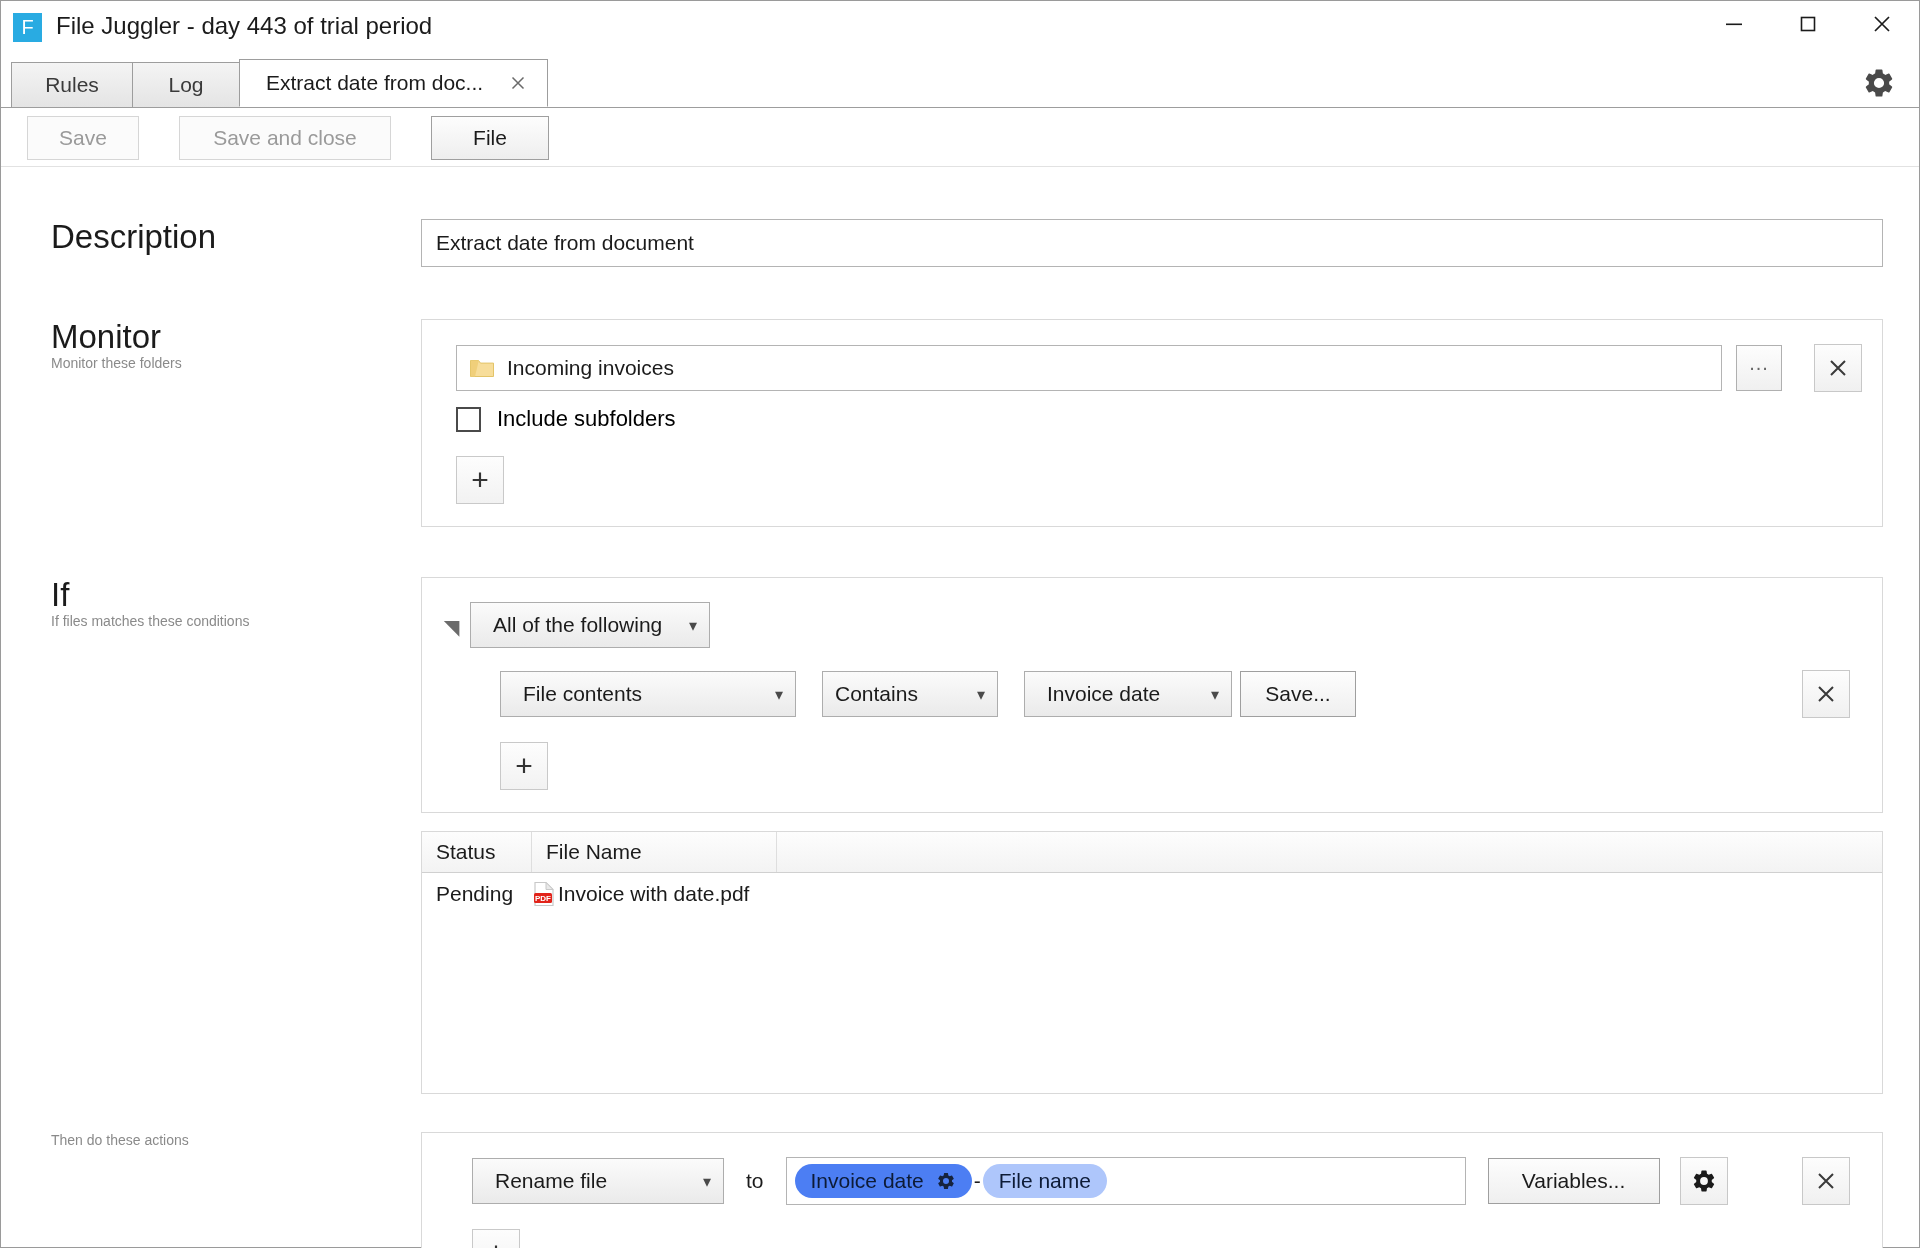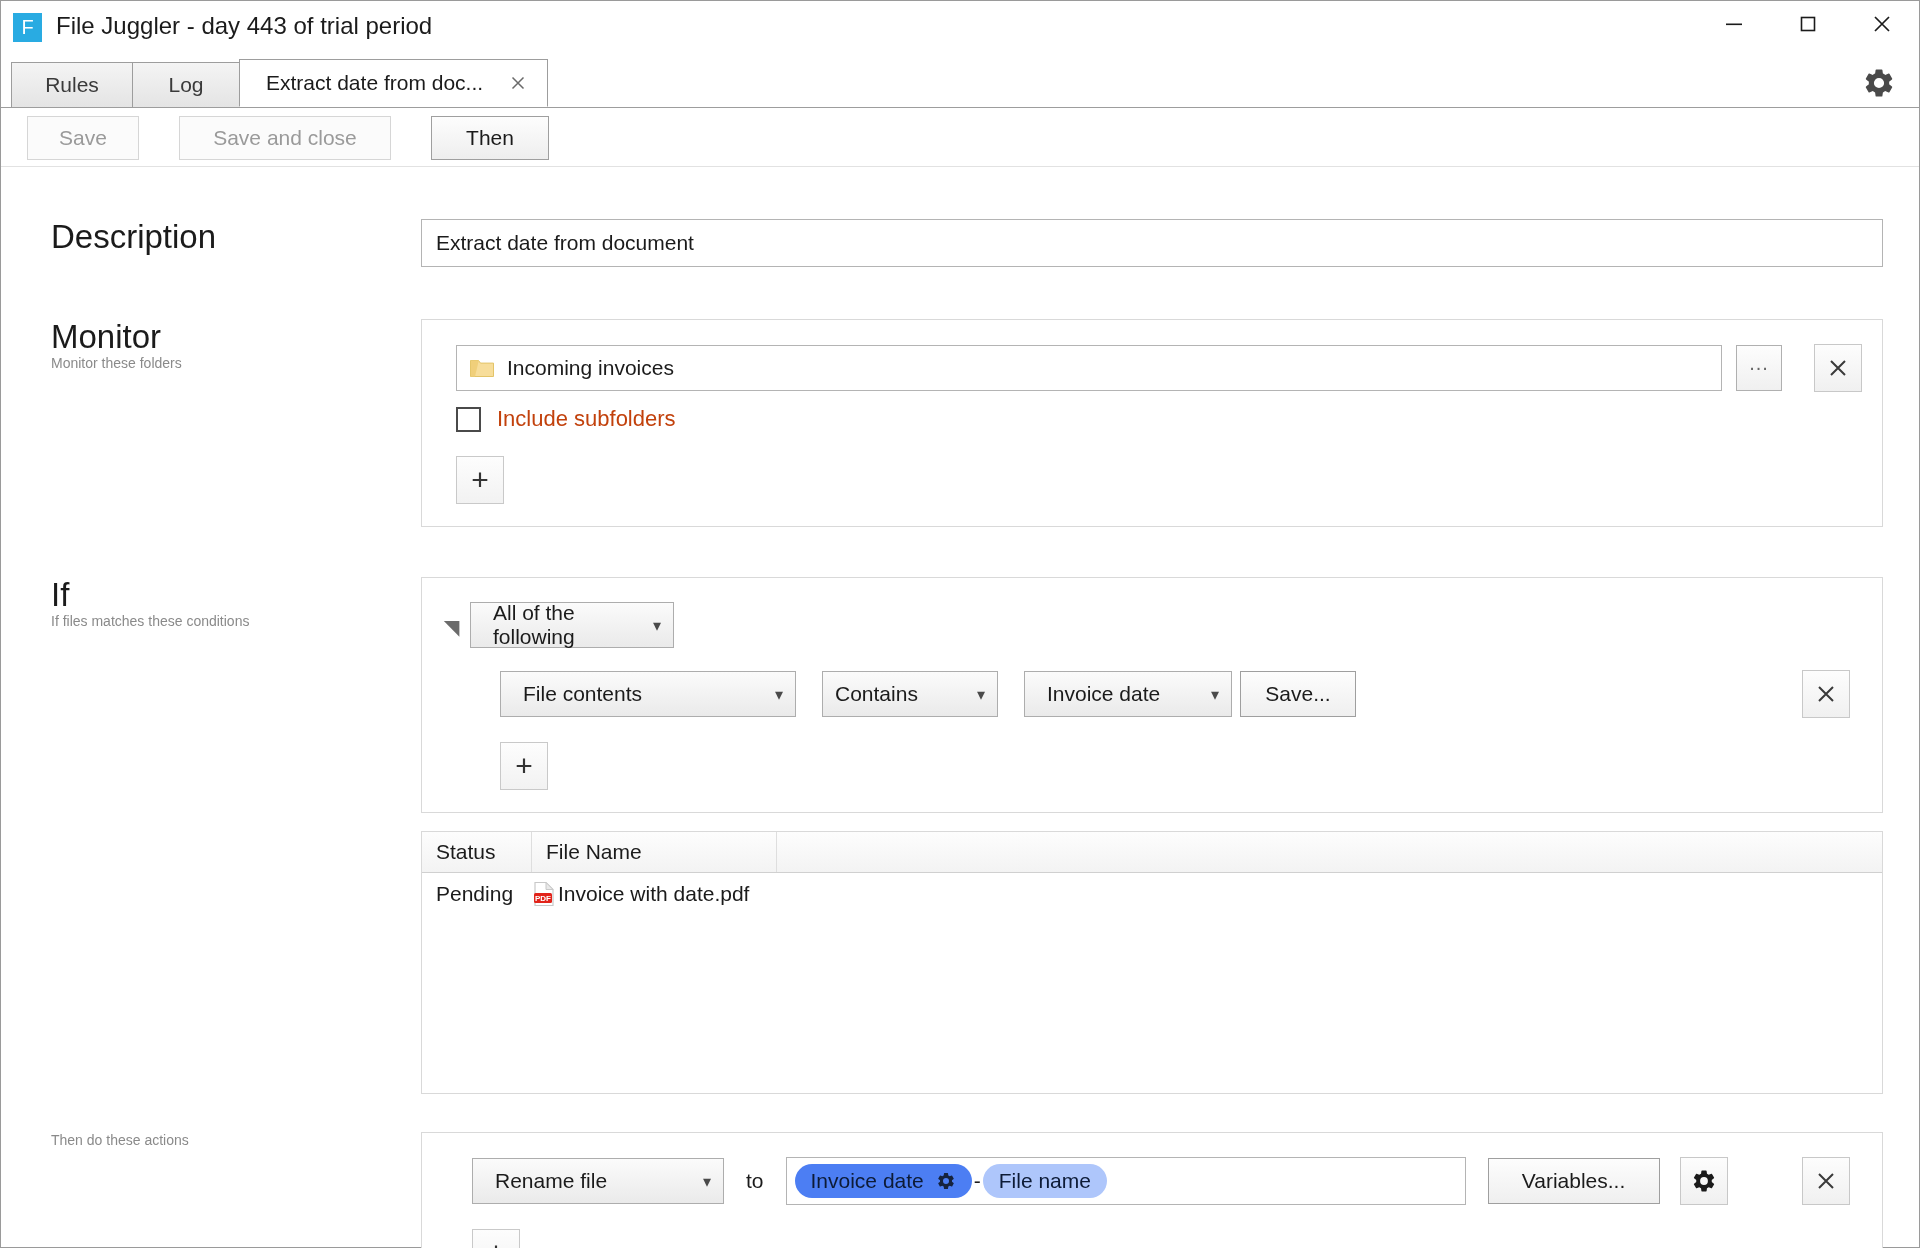--- a/index.html
+++ b/index.html
@@ -204,21 +204,21 @@
     line-height: 1;
   }
 
   .checkrow { display: flex; align-items: center; margin-top: 14px; }
   .checkbox {
     width: 25px; height: 25px;
     box-sizing: border-box;
     border: 2px solid #4a4a4a;
     background: #ffffff;
   }
-  .checklabel { margin-left: 16px; font-size: 22px; color: #c2410c; }
+  .checklabel { margin-left: 16px; font-size: 22px; color: #000000; }
 
   
   .combo {
     box-sizing: border-box;
     height: 46px;
     border: 1px solid #adadad;
     background: linear-gradient(to bottom,#fbfbfb,#eaeaea);
     display: flex;
     align-items: center;
     justify-content: space-between;
@@ -349,21 +349,21 @@
   </div>
 
   <div class="toolbar">
     <div class="tb-btn" style="width:112px">
       <span>Save</span>
     </div>
     <div class="tb-btn" style="width:212px">
       <span>Save and close</span>
     </div>
     <div class="tb-btn enabled" style="width:118px">
-      <span>Then</span>
+      <span>File</span>
     </div>
     <div class="tb-sep"></div>
   </div>
 
   <div class="content">
 
     <div class="section" style="margin-top:52px;">
       <div class="sec-label">
         <div class="sec-title">Description</div>
       </div>
@@ -419,21 +419,21 @@
         <div class="sec-title">If</div>
         <div class="sec-sub">If files matches these conditions</div>
       </div>
       <div class="sec-body">
 
         <div class="panel" style="padding:24px 20px 22px 18px;">
           <div style="display:flex; align-items:center;">
             <div style="width:30px; display:flex; justify-content:center;">
               <div class="collapse-tri"></div>
             </div>
-            <div class="combo" style="width:204px;">
+            <div class="combo" style="width:240px;">
               <span>All of the following</span>
               <span class="chev">▾</span>
             </div>
           </div>
 
           <div style="display:flex; align-items:center; margin-top:22px; padding-left:60px;">
             <div class="combo" style="width:296px;">
               <span>File contents</span>
               <span class="chev">▾</span>
             </div>

